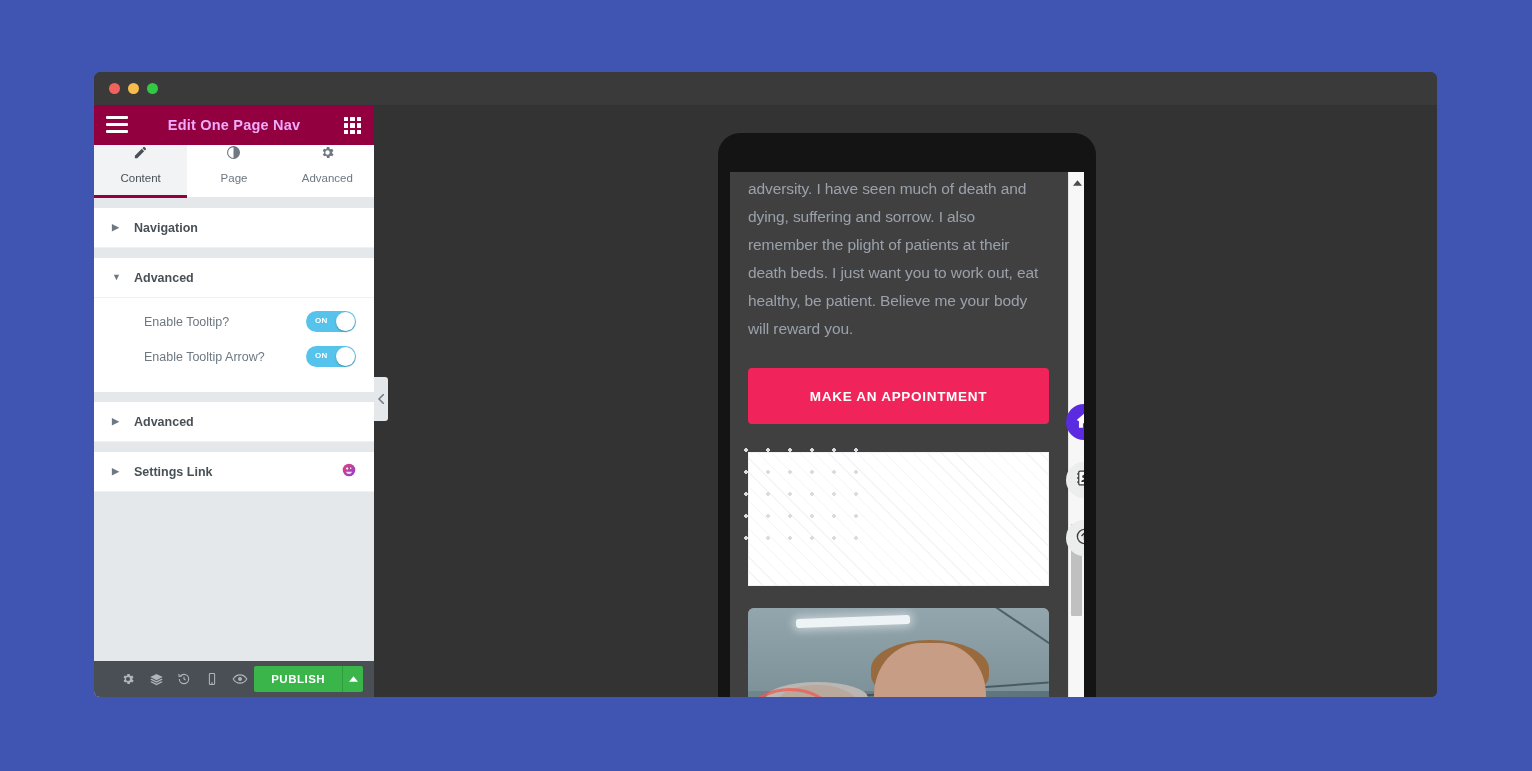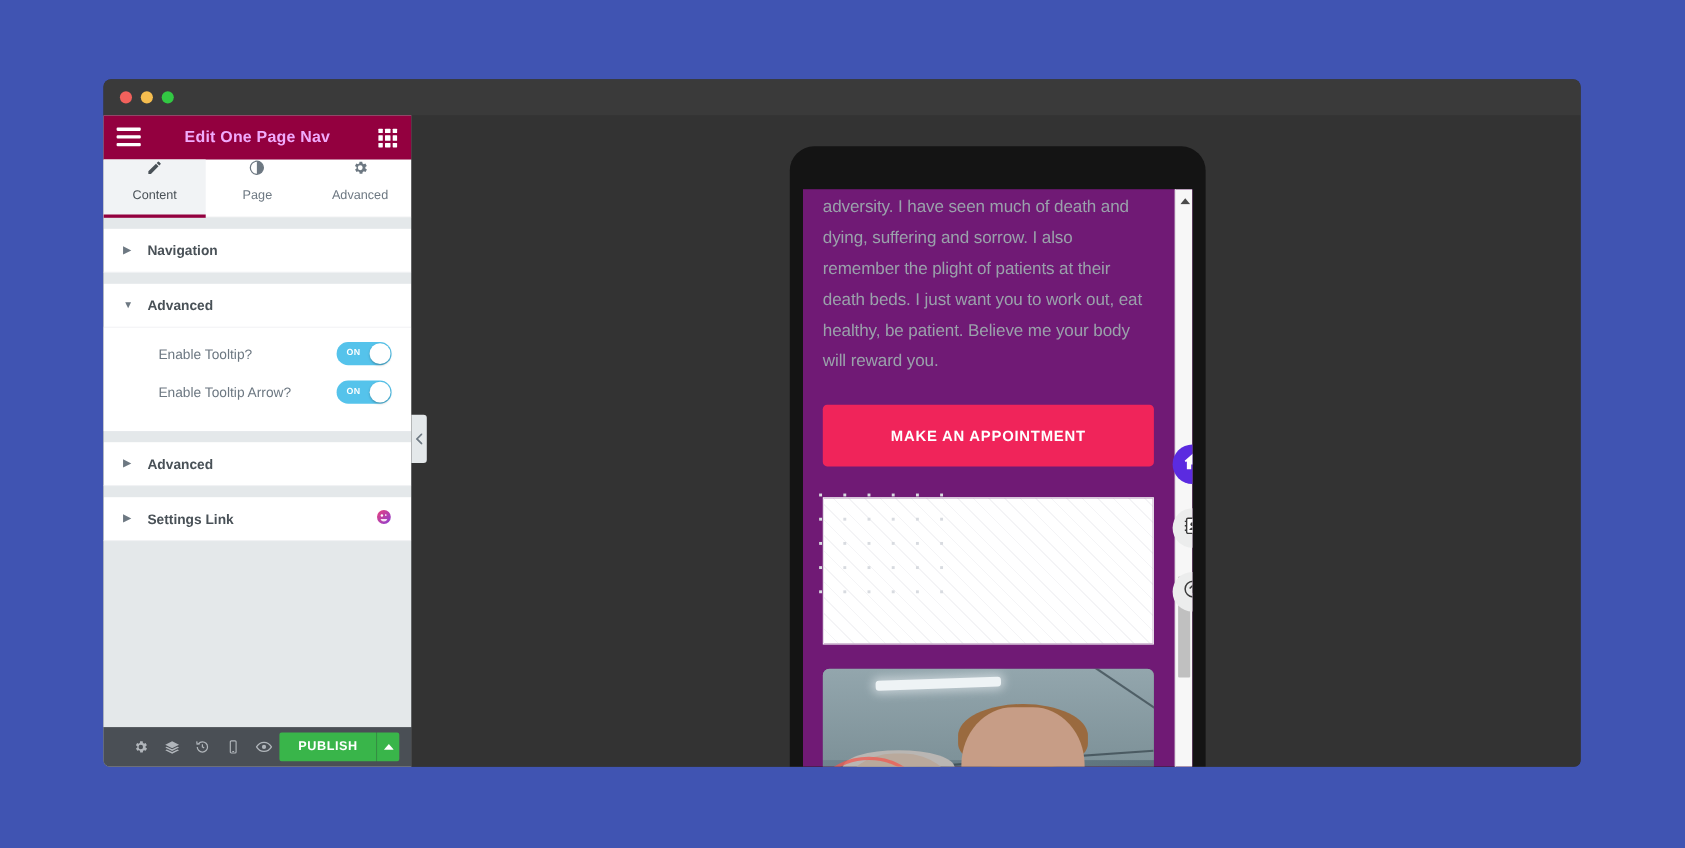--- a/index.html
+++ b/index.html
@@ -132,21 +132,21 @@
   #preview-canvas{
     position:absolute; left:280px; top:33px; right:0; bottom:0;
     background:#333333; overflow:hidden;
   }
   #device-frame{
     position:absolute; left:344px; top:28px; width:378px; height:574px;
     background:#141414; border-radius:22px 22px 0 0; overflow:hidden;
   }
   #device-screen{
     position:absolute; left:12px; top:39px; width:354px; height:535px;
-    background:#701a75; overflow:hidden;
+    background:#404040; overflow:hidden;
   }
 
   .site-content{ position:absolute; left:0; top:0; width:337px; padding:0 18px; }
   .site-paragraph{
     font-size:15.5px; line-height:28px; color:#9aa1ab;
     padding-top:3px; letter-spacing:-.1px;
   }
   #cta-button{
     margin-top:25px; height:56px; background:#f0245a; color:#fff;
     border-radius:4px; display:flex; align-items:center; justify-content:center;

